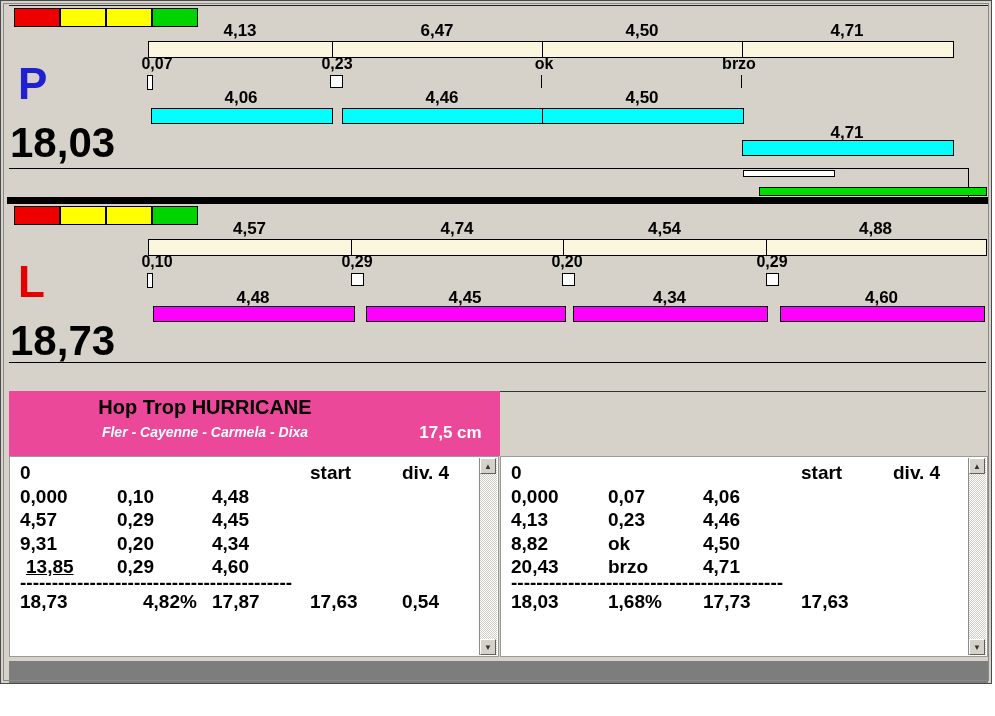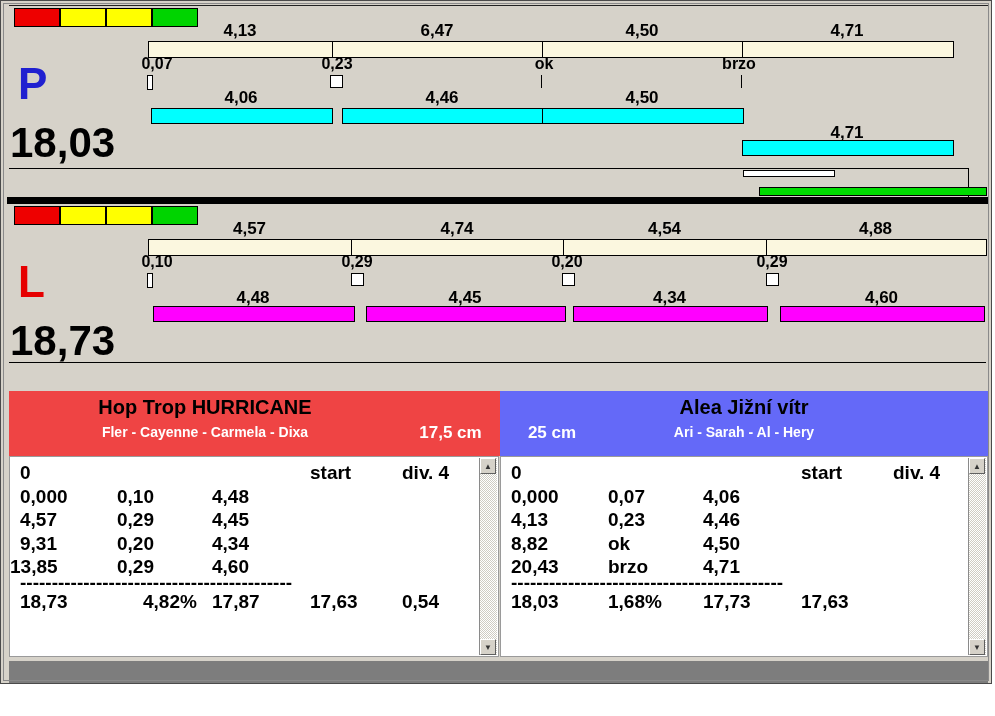--- a/index.html
+++ b/index.html
@@ -35,21 +35,21 @@
 
   
   .headerband{position:absolute;left:8px;top:390px;width:979px;height:65px;}
   .hdr{position:absolute;top:0;height:65px;}
   #hdr0{left:0;width:491px;}
   #hdr1{left:491px;width:488px;}
   .tname{position:absolute;top:5px;font-weight:bold;font-size:20px;color:#000;text-align:center;white-space:nowrap;}
   #hdr0 .tname{left:0;width:392px;}
   #hdr1 .tname{left:0;width:488px;}
   .tdogs{position:absolute;top:33px;font-weight:bold;font-size:14px;color:#fff;text-align:center;white-space:nowrap;}
-  #hdr0 .tdogs{left:0;width:392px;}
+  #hdr0 .tdogs{left:0;width:392px;font-style:italic;}
   #hdr1 .tdogs{left:0;width:488px;}
   .theight{position:absolute;top:32px;font-weight:bold;font-size:17px;color:#fff;text-align:center;white-space:nowrap;}
   #hdr0 .theight{left:392px;width:99px;}
   #hdr1 .theight{left:0;width:104px;}
   .timestamp{position:absolute;left:388px;top:0;width:207px;height:36px;background:#fff;color:#000;
              font-size:20px;line-height:34px;text-align:center;border:1px solid #c8c8c8;box-sizing:border-box;white-space:nowrap;}
 
   
   .rtable{position:absolute;top:455px;height:201px;background:#fff;border:1px solid #9a9a9a;box-sizing:border-box;}
   #table0{left:8px;width:490px;}
@@ -147,47 +147,42 @@
         <div class="blab" style="left: 456px; top: 85px;">4,45</div>
         <div class="bar" style="left: 564px; top: 102px; width: 193px; height: 14px; background: rgb(255, 0, 255);"></div>
         <div class="blab" style="left: 660.5px; top: 85px;">4,34</div>
         <div class="bar" style="left: 771px; top: 102px; width: 203px; height: 14px; background: rgb(255, 0, 255);"></div>
         <div class="blab" style="left: 872.5px; top: 85px;">4,60</div>
       </div>
 
     <div class="strip" id="strip1"></div>
 
     <div class="headerband">
-      <div class="hdr" id="hdr0" style="background: #ef4444;">
+      <div class="hdr" id="hdr0" style="background: #ec4899;">
         <div class="tname">Hop Trop HURRICANE</div>
         <div class="tdogs">Fler - Cayenne - Carmela - Dixa</div>
         <div class="theight">17,5 cm</div>
-      </div>
-      <div class="hdr" id="hdr1" style="background: rgb(100, 105, 248);">
-        <div class="tname">Alea Jižní vítr</div>
-        <div class="tdogs">Ari - Sarah - Al - Hery</div>
-        <div class="theight">25 cm</div>
       </div>
     </div>
 
     <div class="rtable" id="table0">
       <div class="tbody">
           <div class="cell" style="left: 10px; top: 6px;">0</div>
           <div class="cell" style="left: 300px; top: 6px;">start</div>
           <div class="cell" style="left: 392px; top: 6px;">div. 4</div>
           <div class="cell" style="left: 10px; top: 29.5px;">0,000</div>
           <div class="cell" style="left: 107px; top: 29.5px;">0,10</div>
           <div class="cell" style="left: 202px; top: 29.5px;">4,48</div>
           <div class="cell" style="left: 10px; top: 53px;">4,57</div>
           <div class="cell" style="left: 107px; top: 53px;">0,29</div>
           <div class="cell" style="left: 202px; top: 53px;">4,45</div>
           <div class="cell" style="left: 10px; top: 76.5px;">9,31</div>
           <div class="cell" style="left: 107px; top: 76.5px;">0,20</div>
           <div class="cell" style="left: 202px; top: 76.5px;">4,34</div>
-          <div class="cell" style="left: 0; top: 100px;">13,85</div>
+          <div class="cell" style="left: 16px; top: 100px; text-decoration: underline;">13,85</div>
           <div class="cell" style="left: 107px; top: 100px;">0,29</div>
           <div class="cell" style="left: 202px; top: 100px;">4,60</div>
           <div class="cell" style="left: 10px; top: 116px;">-------------------------------------------</div>
           <div class="cell" style="left: 10px; top: 135px;">18,73</div>
           <div class="cell" style="left: 107px; top: 135px; margin-left: 26px;">4,82%</div>
           <div class="cell" style="left: 202px; top: 135px;">17,87</div>
           <div class="cell" style="left: 300px; top: 135px;">17,63</div>
           <div class="cell" style="left: 392px; top: 135px;">0,54</div>
         </div>
       <div class="sbar">

